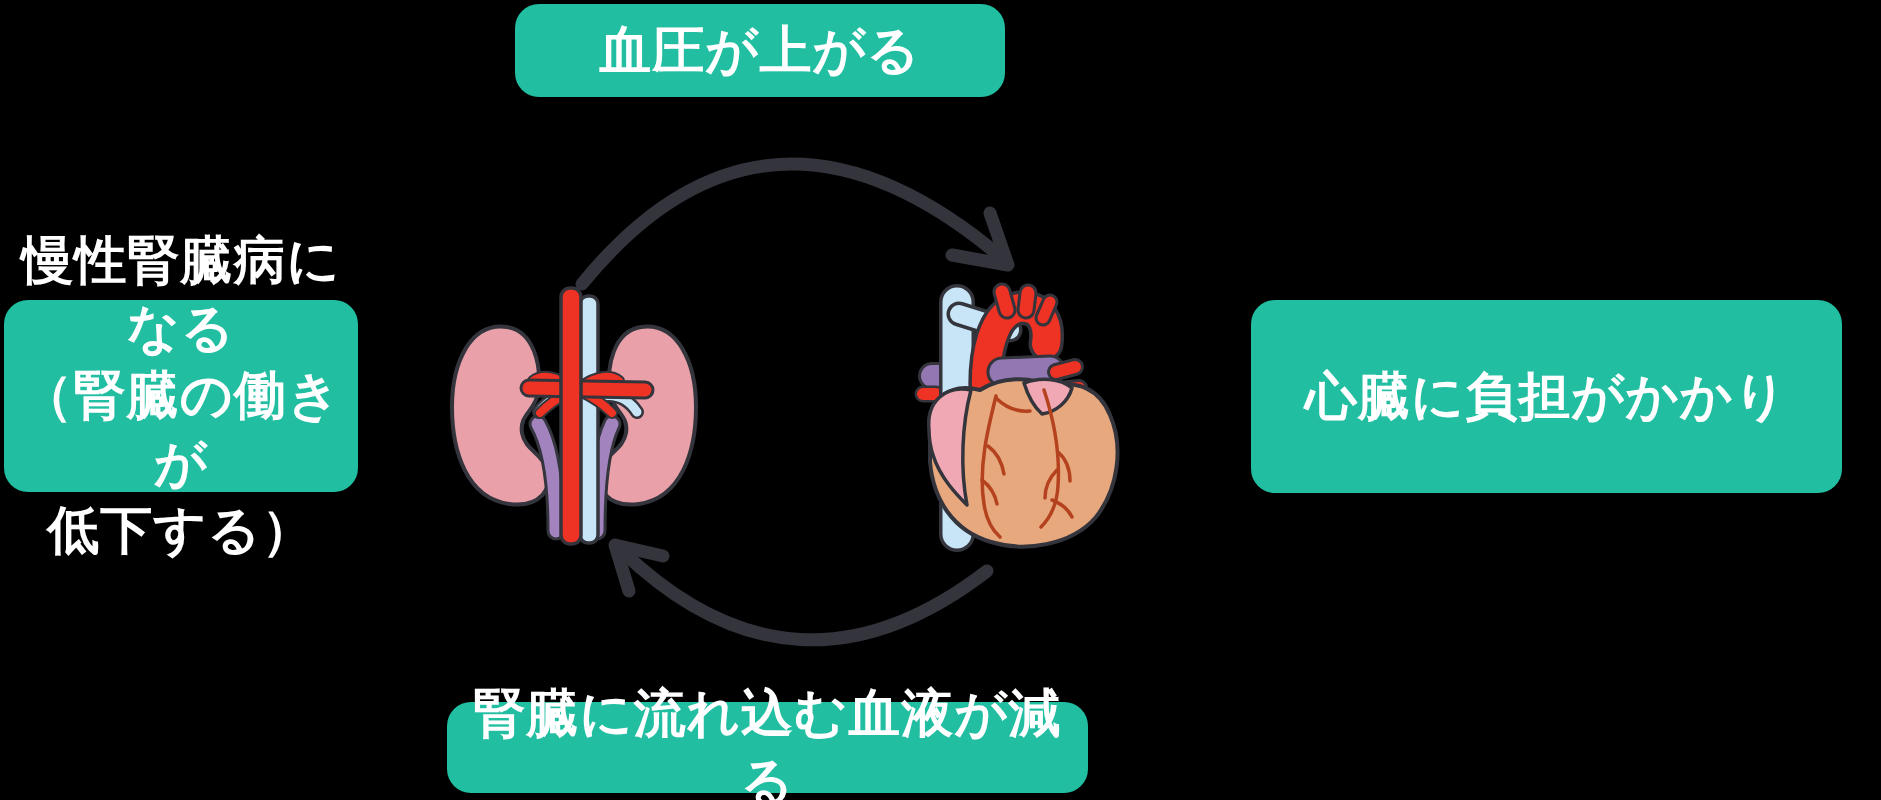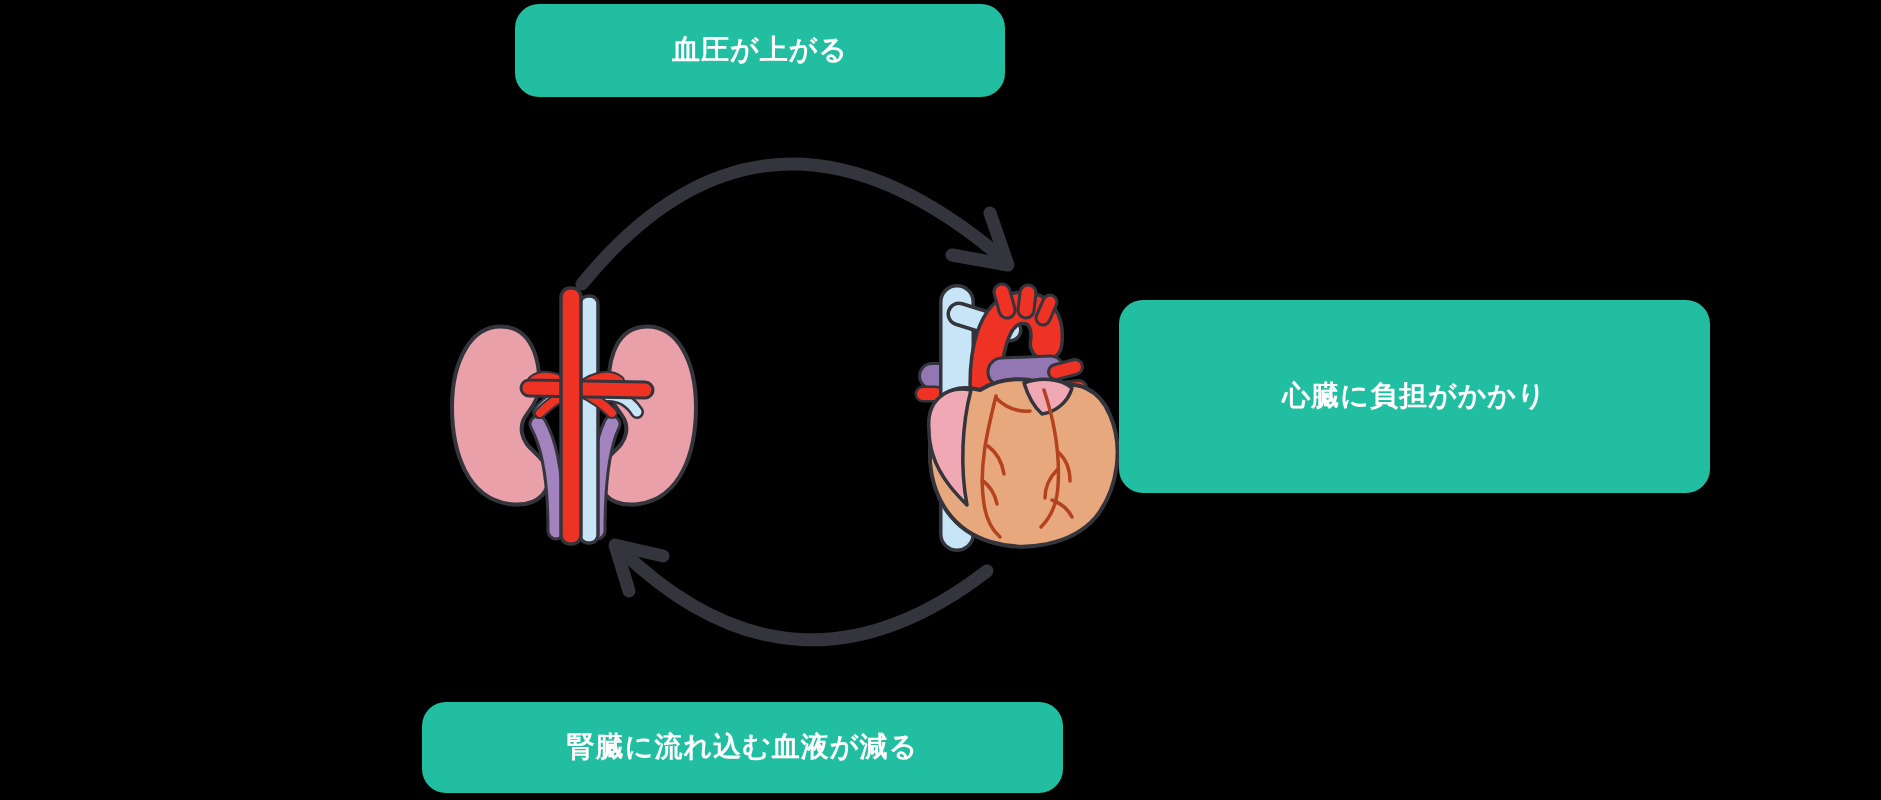--- a/index.html
+++ b/index.html
@@ -25,28 +25,28 @@
     position: absolute;
     background: var(--box-bg, #21bea2);
     color: var(--box-text, #fff);
     border-radius: 24px;
     display: flex;
     flex-direction: column;
     align-items: center;
     justify-content: center;
     text-align: center;
     font-weight: 700;
-    font-size: 28px;
+    font-size: 52px;
     line-height: 1.3;
     letter-spacing: 1px;
   }
   .box-top    { left: 515px;  top: 4px;   width: 490px; height: 93px;  }
   .box-left   { left: 4px;    top: 300px; width: 354px; height: 192px; }
-  .box-right  { left: 1119px; top: 300px; width: 591px; height: 193px; }
-  .box-bottom { left: 422px;  top: 702px; width: 641px; height: 91px;  }
+  .box-right  { left: 1251px; top: 300px; width: 591px; height: 193px; }
+  .box-bottom { left: 447px;  top: 702px; width: 641px; height: 91px;  }
 
   
   .arc        { stroke: var(--arrow); stroke-width: 13; fill: none; stroke-linecap: round; stroke-linejoin: round; }
   .tube-dark  { stroke: var(--outline); fill: none; stroke-linecap: round; }
   .tube-red   { stroke: var(--organ-red); fill: none; stroke-linecap: round; }
   .tube-blue  { stroke: var(--organ-blue); fill: none; stroke-linecap: round; }
   .tube-purp  { stroke: var(--ureter-purple); fill: none; stroke-linecap: round; }
   .tube-hpurp { stroke: var(--heart-purple); fill: none; stroke-linecap: round; }
   .f-kidney   { fill: var(--kidney-pink); stroke: var(--outline); stroke-width: 4; stroke-linejoin: round; }
   .f-red      { fill: var(--organ-red); stroke: var(--outline); stroke-width: 3.5; }
@@ -146,20 +146,25 @@
       <path class="coronary" d="M 1058 452 C 1066 459 1070 469 1070 481"></path>
       <path class="coronary" d="M 1052 500 C 1060 503 1068 509 1072 517"></path>
       <path class="coronary" d="M 1057 470 C 1049 478 1045 488 1045 498"></path>
     </g>
   </svg>
 
   <div class="box box-top">
     <span>血圧が上がる</span>
   </div>
 
+  <div class="box box-left">
+    <span>慢性腎臓病になる</span>
+    <span>（腎臓の働きが</span>
+    <span>低下する）</span>
+  </div>
 
   <div class="box box-right">
     <span>心臓に負担がかかり</span>
   </div>
 
   <div class="box box-bottom">
     <span>腎臓に流れ込む血液が減る</span>
   </div>
 
 </div>

